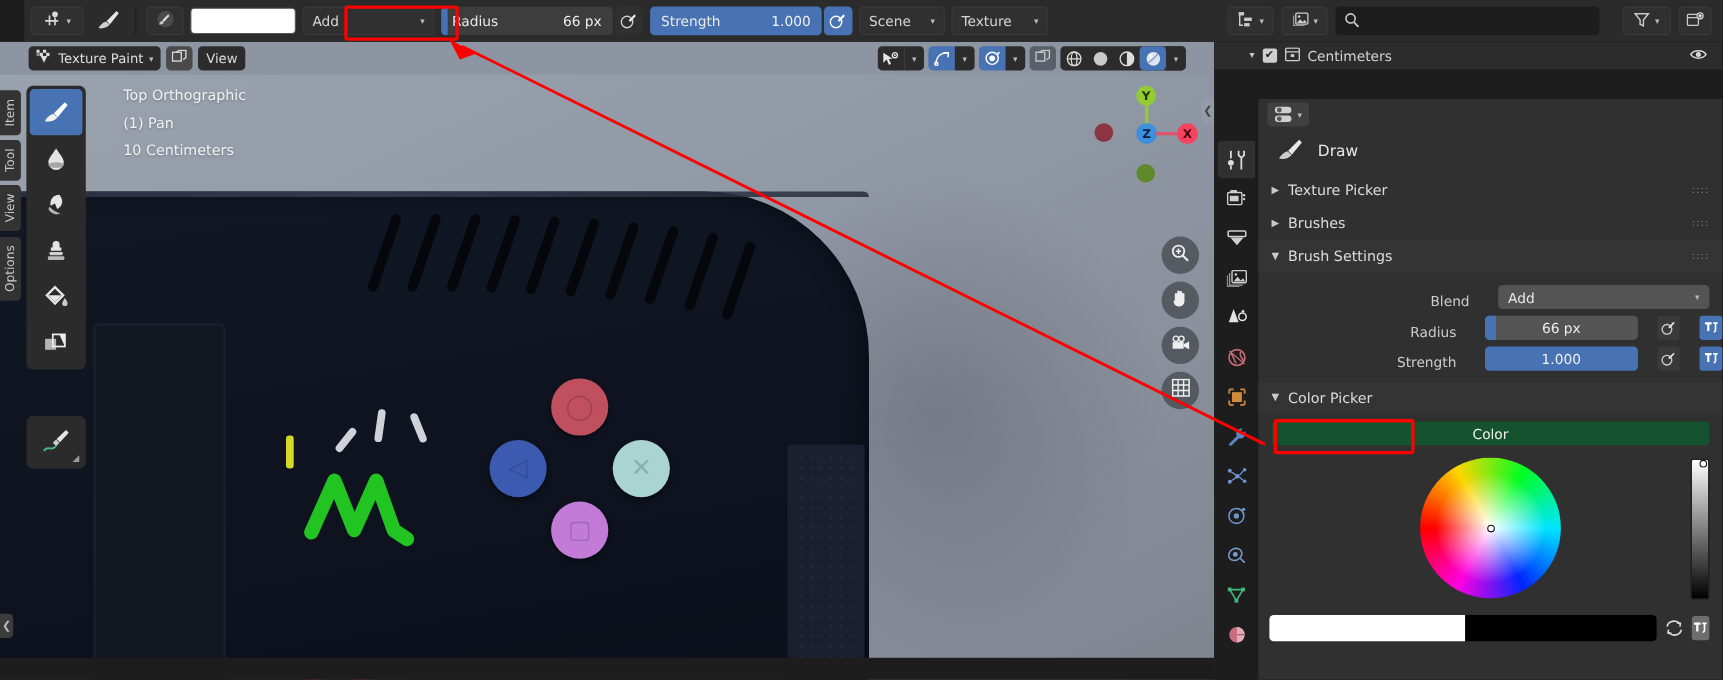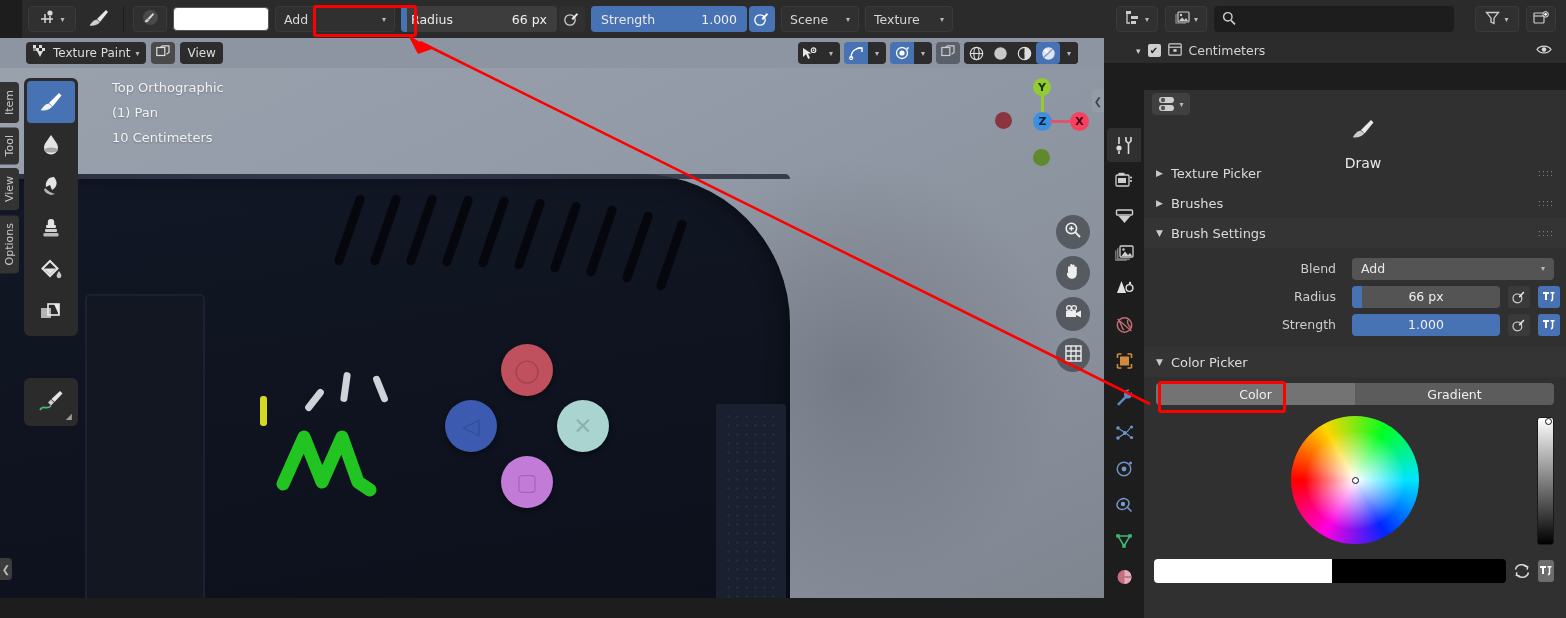--- a/index.html
+++ b/index.html
@@ -137,48 +137,48 @@
     background:#1d1d1d; padding-top:38px; }
   .ptab { width:34px; height:34px; margin:0 3px 2px 3px; border-radius:4px 0 0 4px;
     display:flex; align-items:center; justify-content:center; }
   .ptab.active{ background:#303030; }
 
   .props-body { position:absolute; left:40px; top:0; right:0; bottom:0; }
   .props-head { height:28px; display:flex; align-items:center; padding-left:8px; }
   .editor-menu-btn{ width:38px; height:22px; background:#404040; border-radius:4px;
     display:flex; align-items:center; justify-content:center; gap:2px; }
   .brush-title { height:40px; display:flex; align-items:center; gap:12px;
-    padding-left:16px; font-size:14px; color:#eaeaea;flex-direction:column; }
+    padding-left:16px; font-size:14px; color:#eaeaea; }
 
   .panel-head { height:30px; display:flex; align-items:center; gap:8px;
     padding-left:12px; color:#dcdcdc; font-size:13px; position:relative; }
   .panel-head .grip{ position:absolute; right:12px; color:#888; letter-spacing:1px;
     font-size:9px; line-height:5px; }
   .tri{ font-size:9px; color:#c9c9c9; }
 
-  .row { height:25px; display:flex; align-items:center; gap:8px; margin-bottom:3px; }
+  .row { height:25px; display:flex; align-items:flex-end; gap:18px; margin-bottom:3px; }
   .row .rlabel { width:200px; text-align:right; padding-right:8px; color:#cdcdcd; font-size:12.5px;}
   .p-dd { flex:1; height:22px; background:#545454; border-radius:4px; display:flex;
     align-items:center; justify-content:space-between; padding:0 9px; color:#e8e8e8;
     margin-right:12px; font-size:12.5px; }
   .p-slider{ width:148px; height:22px; border-radius:4px; position:relative;
     display:flex; align-items:center; justify-content:center; font-size:12.5px; color:#f0f0f0;}
   .p-slider.grey{ background:#545454; }
   .p-slider.blue{ background:#4772b3; }
   .p-slider .fil{ position:absolute; left:0; top:0; bottom:0; width:10px;
     background:#4772b3; border-radius:4px 0 0 4px; }
   .sq-ico { width:22px; height:22px; border-radius:3px; background:#3a3a3a;
     display:flex; align-items:center; justify-content:center; }
   .sq-ico.on{ background:#4772b3; }
 
   .seg { display:flex; margin:6px 12px 0 12px; border-radius:4px; overflow:hidden;
     height:22px; }
   .seg > div{ flex:1; display:flex; align-items:center; justify-content:center;
     font-size:12.5px; color:#efefef; }
-  .seg .a{ background:#737373; }
+  .seg .a{ background:#14532d; }
   .seg .b{ background:#5c5c5c; }
 
   .wheel-wrap{ position:relative; height:140px; margin-top:8px; }
   .wheel { position:absolute; left:50%; transform:translateX(-50%); top:3px;
     width:128px; height:128px; border-radius:50%;
     background:
       radial-gradient(circle closest-side, rgba(255,255,255,1) 0%, rgba(255,255,255,0) 78%),
       conic-gradient(from 90deg, #00e5ff, #0026ff, #ff00e0, #ff0000, #ffd500, #00ff22, #00e5ff);
   }
   .wheel-dot{ position:absolute; left:50%; top:50%; width:7px; height:7px;
@@ -826,21 +826,20 @@
         </div>
       </div>
 
       <div class="panel-head" style="margin-top:10px;background:#343434;">
         <span class="tri">▼</span>
         <span>Color Picker</span>
       </div>
 
       <div class="seg">
         <div class="a">Color</div>
-        <div class="b">Gradient</div>
       </div>
 
       <div class="wheel-wrap">
         <div class="wheel">
           <div class="wheel-dot"></div>
         </div>
         <div class="valbar"></div>
         <div class="valknob"></div>
       </div>
 

